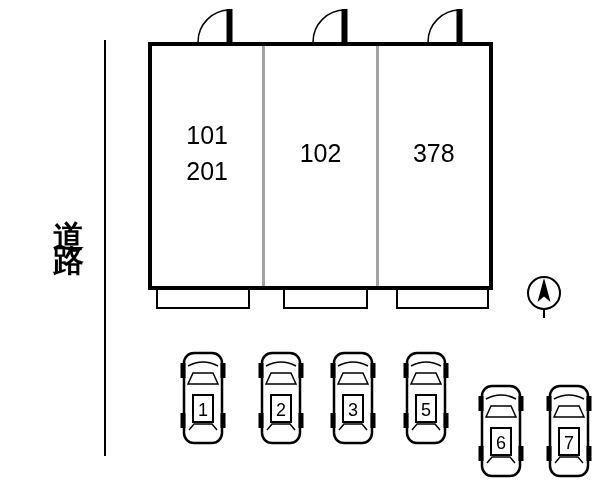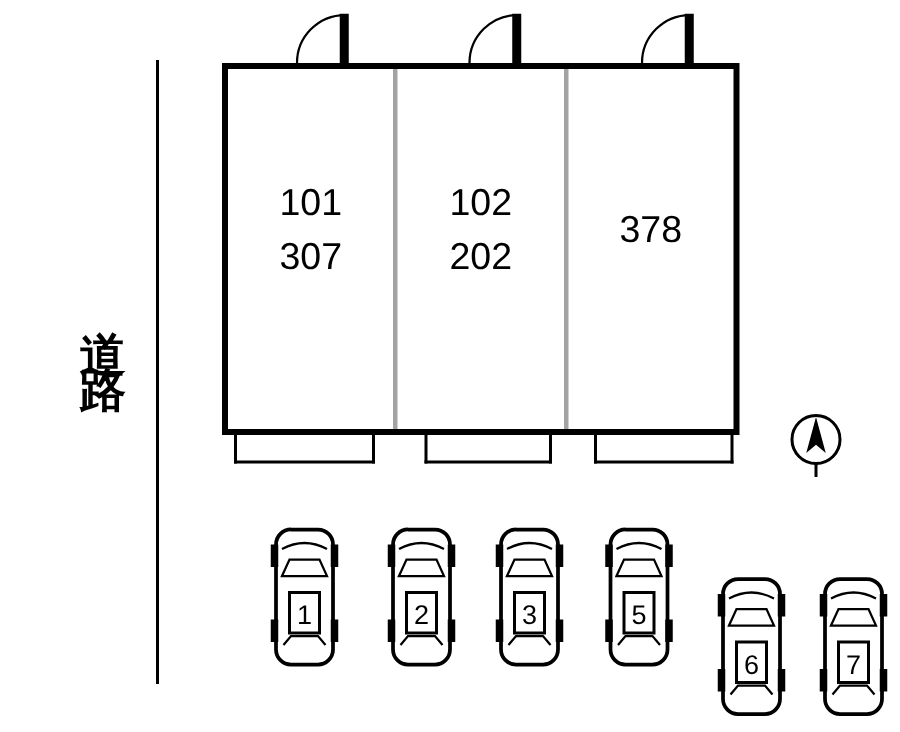--- a/index.html
+++ b/index.html
@@ -102,25 +102,24 @@
     <rect x="29.5" y="0" width="6" height="33.5" fill="#000"></rect>
   </svg>
   <svg class="door door-3" width="36" height="34" viewBox="0 0 36 34">
     <path d="M33 1 A32 32 0 0 0 1 33" fill="none" stroke="#000" stroke-width="1.5"></path>
     <rect x="29.5" y="0" width="6" height="33.5" fill="#000"></rect>
   </svg>
 
   <div class="building">
     <div class="unit">
       <span>101</span>
-      <span>307</span>
+      <span>201</span>
     </div>
     <div class="unit">
       <span>102</span>
-      <span>202</span>
     </div>
     <div class="unit">
       <span>378</span>
     </div>
   </div>
 
   <div class="porch porch-1"></div>
   <div class="porch porch-2"></div>
   <div class="porch porch-3"></div>
 

